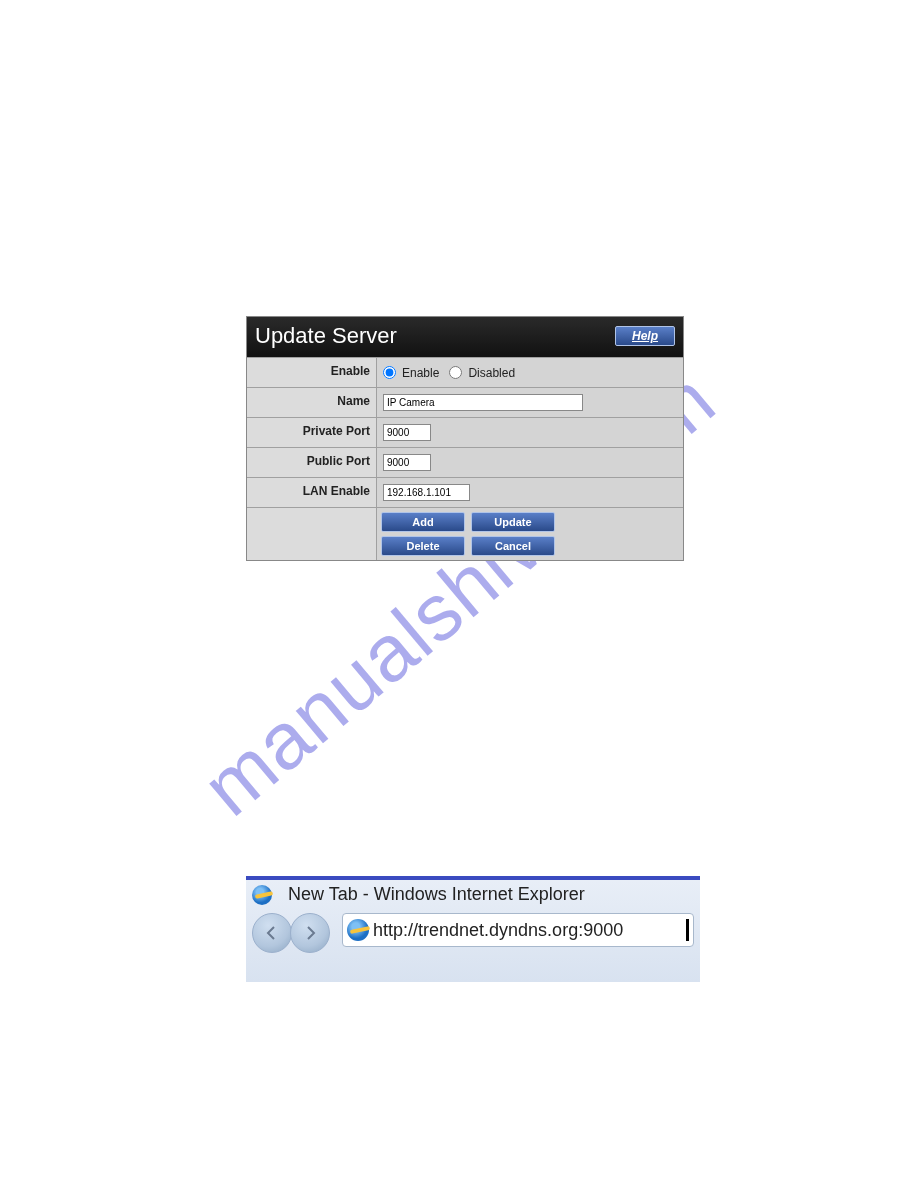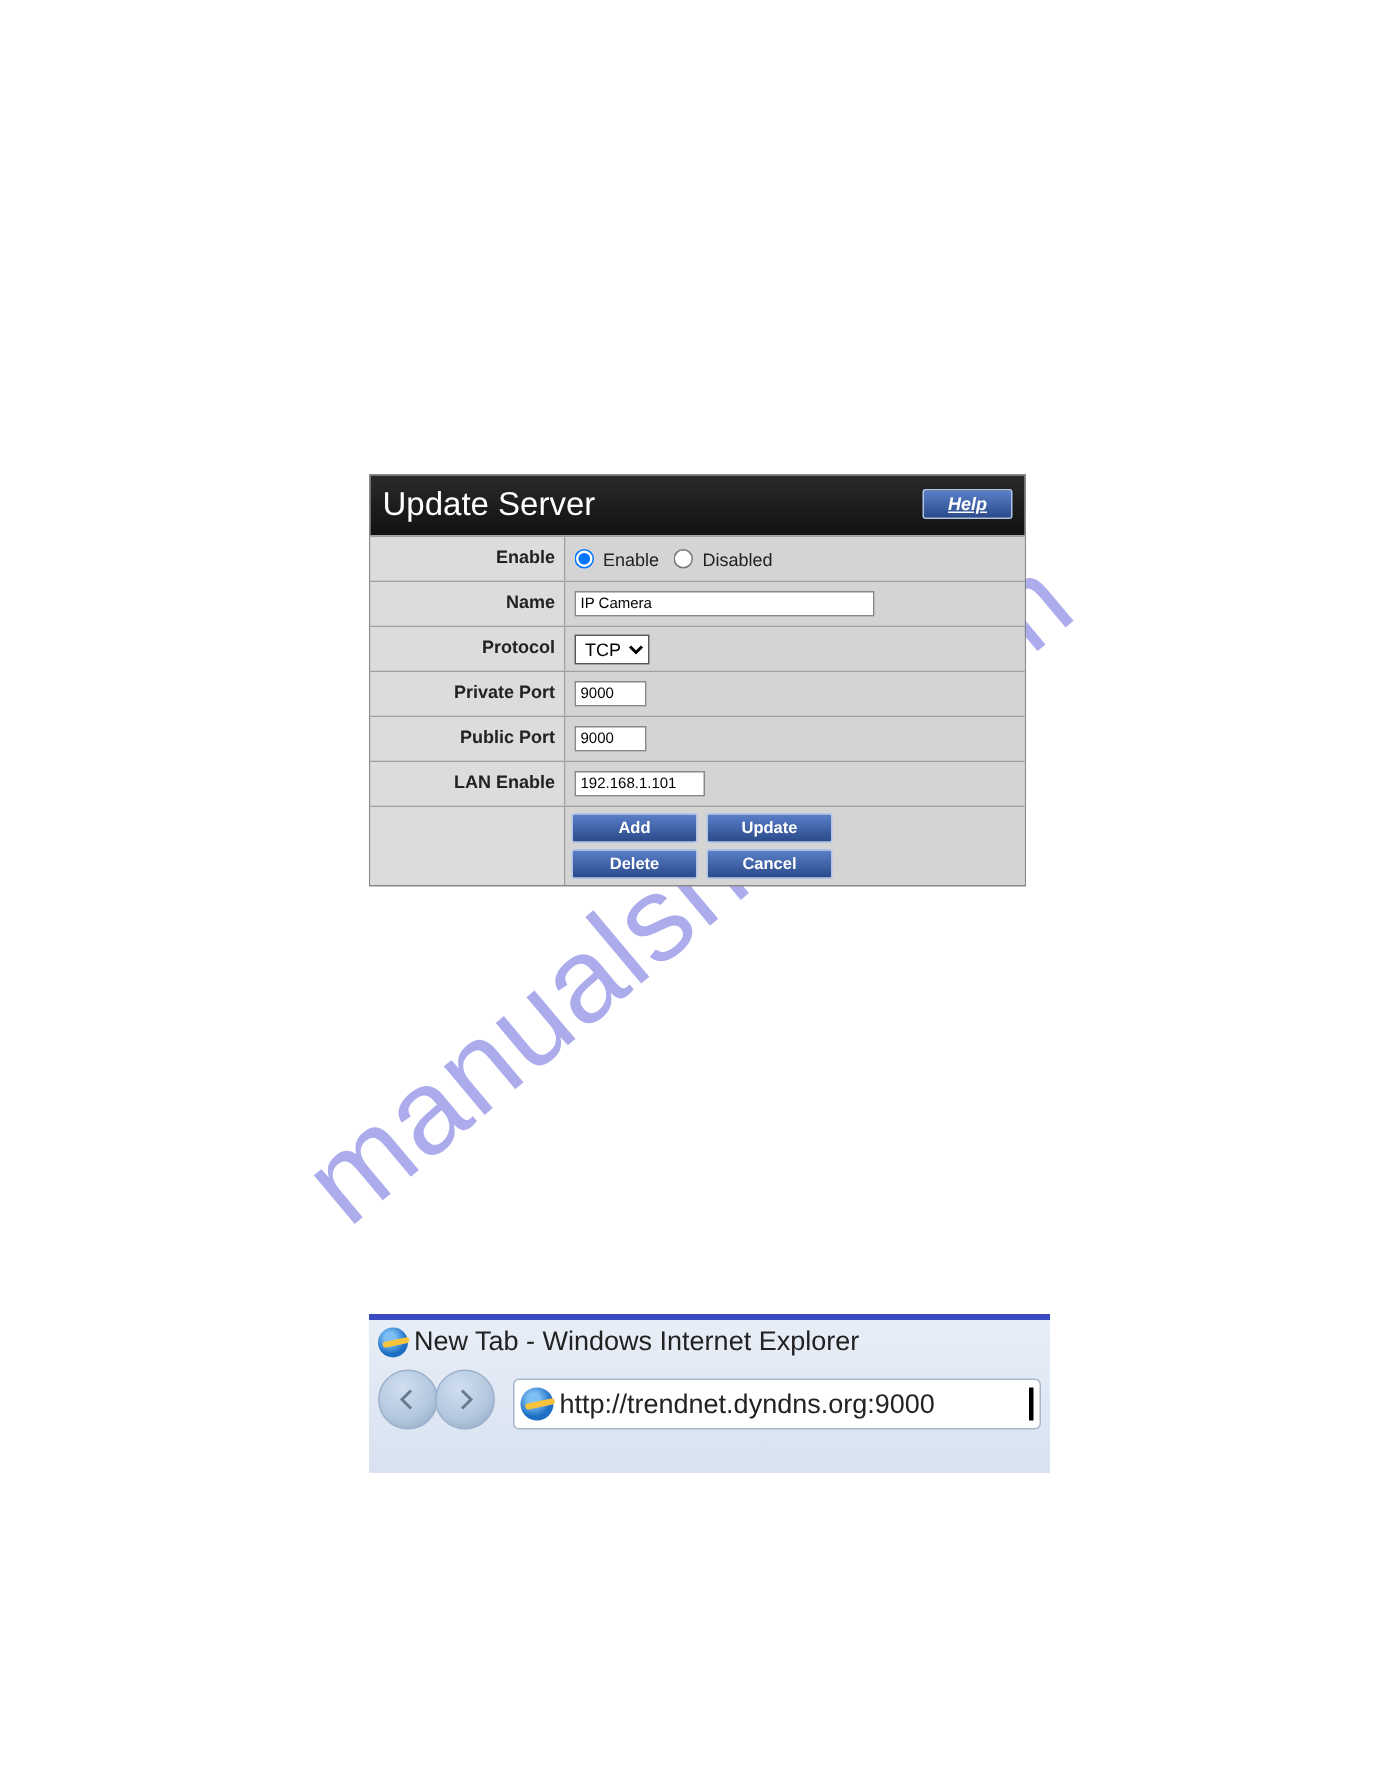--- a/index.html
+++ b/index.html
@@ -141,21 +141,21 @@
     top: 876px;
     width: 454px;
     height: 106px;
     background: linear-gradient(#e8eef7, #d8e2f0);
     border-top: 4px solid #3a4bc0;
   }
   .ie-titlebar {
     display: flex;
     align-items: center;
     padding: 4px 6px 0 6px;
-    gap: 4px;
+    gap: 16px;
   }
   .ie-icon-e {
     width: 20px;
     height: 20px;
     background: radial-gradient(circle at 40% 35%, #7ec0f5 20%, #1d6fc4 60%);
     border-radius: 50%;
     position: relative;
   }
   .ie-icon-e::after {
     content: "";
@@ -165,21 +165,21 @@
     background: #f8c43c;
     border-radius: 2px;
     transform: rotate(-12deg);
   }
   .ie-title {
     font-size: 18px;
     color: #222;
   }
   .ie-toolbar {
     display: flex;
-    align-items: flex-end;
+    align-items: flex-start;
     padding: 8px 6px;
     gap: 2px;
   }
   .nav-circle {
     width: 40px;
     height: 40px;
     border-radius: 50%;
     background: radial-gradient(circle at 40% 30%, #d0dff0, #b2c6dd 60%, #8ca6c2);
     border: 1px solid #9bb0cc;
     display: flex;
@@ -253,28 +253,20 @@
       </div>
     </div>
 
     <div class="vs-row">
       <div class="vs-label-cell">Name</div>
       <div class="vs-value-cell">
         <input type="text" style="width: 200px;" value="IP Camera">
       </div>
     </div>
 
-    <div class="vs-row">
-      <div class="vs-label-cell">Protocol</div>
-      <div class="vs-value-cell">
-        <select>
-          <option>TCP</option>
-        </select>
-      </div>
-    </div>
 
     <div class="vs-row">
       <div class="vs-label-cell">Private Port</div>
       <div class="vs-value-cell">
         <input type="text" style="width: 48px;" value="9000">
       </div>
     </div>
 
     <div class="vs-row">
       <div class="vs-label-cell">Public Port</div>

